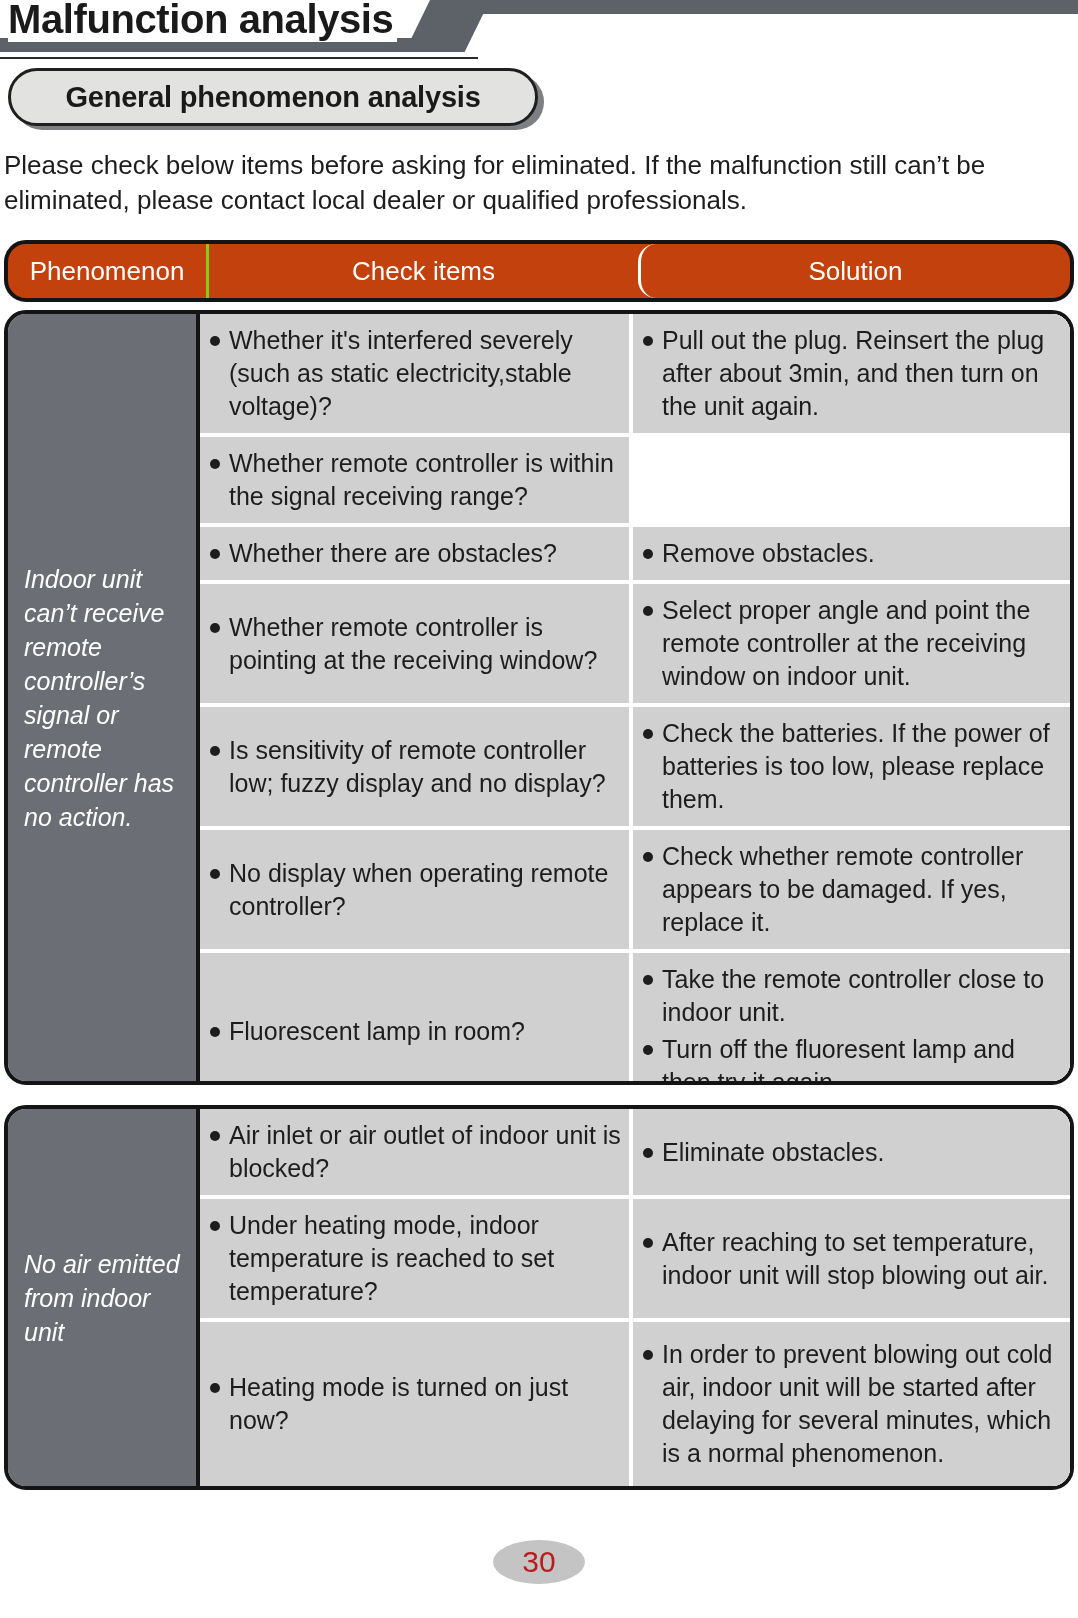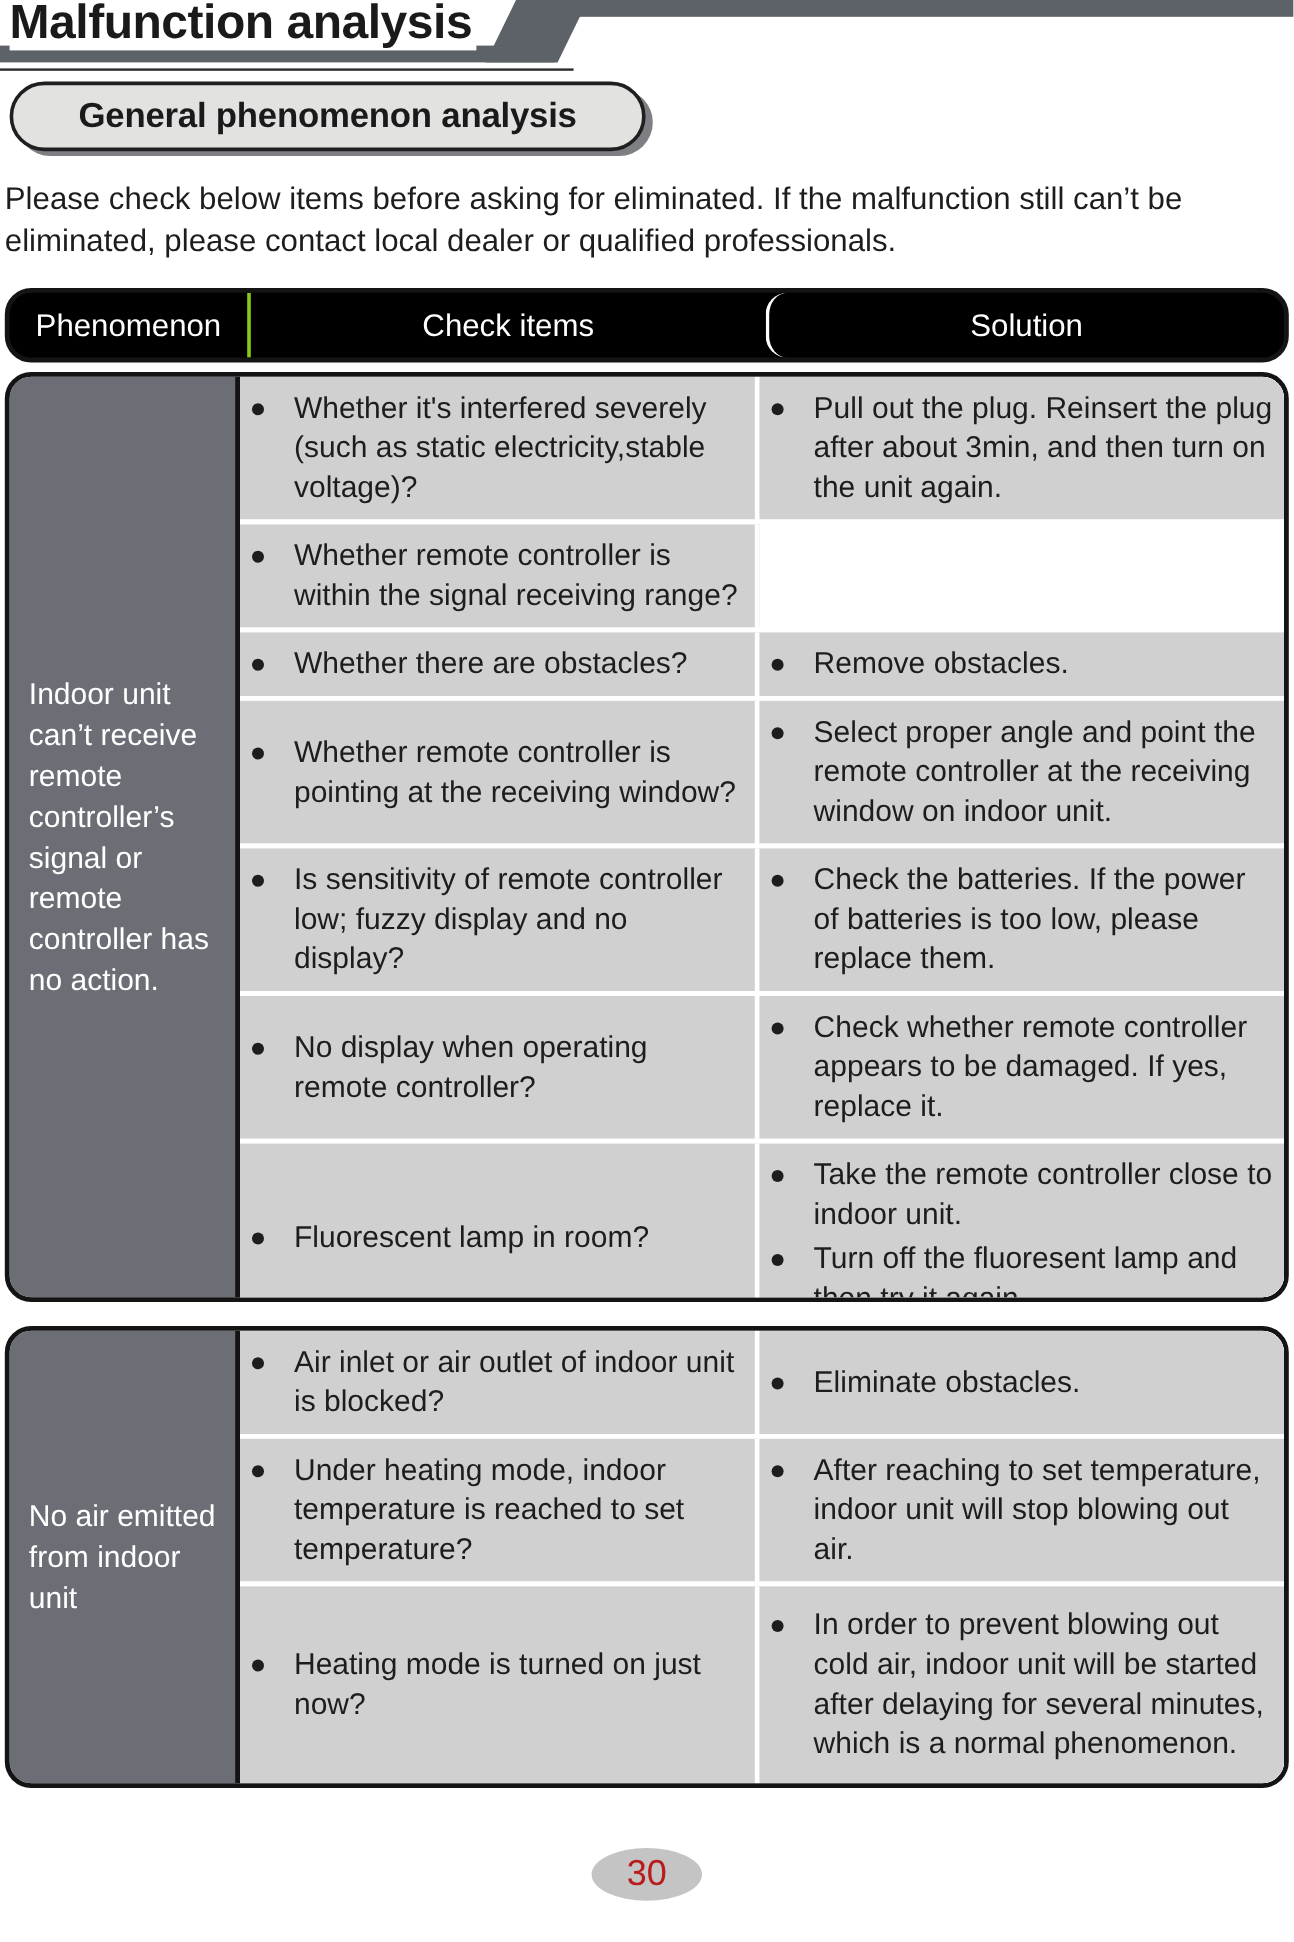--- a/index.html
+++ b/index.html
@@ -116,21 +116,21 @@
     width: 1070px;
     border: 4px solid #141414;
     border-radius: 22px;
     overflow: hidden;
     box-sizing: border-box;
     background: #d2d2d2;
   }
   .tbl.head-strip {
     top: 240px;
     height: 62px;
-    background: #000000;
+    background: #c2410c;
     display: flex;
   }
   .hcell {
     display: flex;
     align-items: center;
     justify-content: center;
     color: #ffffff;
     font-size: 26px;
     box-sizing: border-box;
   }
@@ -151,20 +151,21 @@
     background: #6b6e74;
     color: #ffffff;
     font-size: 25px;
     line-height: 34px;
     display: flex;
     align-items: center;
     box-sizing: border-box;
     padding: 0 6px 0 16px;
     border-right: 4px solid #141414;
     flex: 0 0 192px;
+    font-style: italic;
   }
   .rows-col {
     flex: 1;
     display: flex;
     flex-direction: column;
     background: #ffffff;
   }
   .row {
     display: flex;
     background: #ffffff;
@@ -190,21 +191,21 @@
     align-items: flex-start;
   }
   .bullet-line + .bullet-line { margin-top: 4px; }
   .dot {
     flex: 0 0 auto;
     width: 10px; height: 10px;
     border-radius: 50%;
     background: #1d1d1d;
     margin: 12px 9px 0 0;
   }
-  .btext { flex: 1; margin-left: 16px; }
+  .btext { flex: 1; }
 
   
   .footer {
     position: absolute;
     left: 0; top: 1540px;
     width: 1078px;
     display: flex;
     justify-content: center;
   }
   .page-oval {

